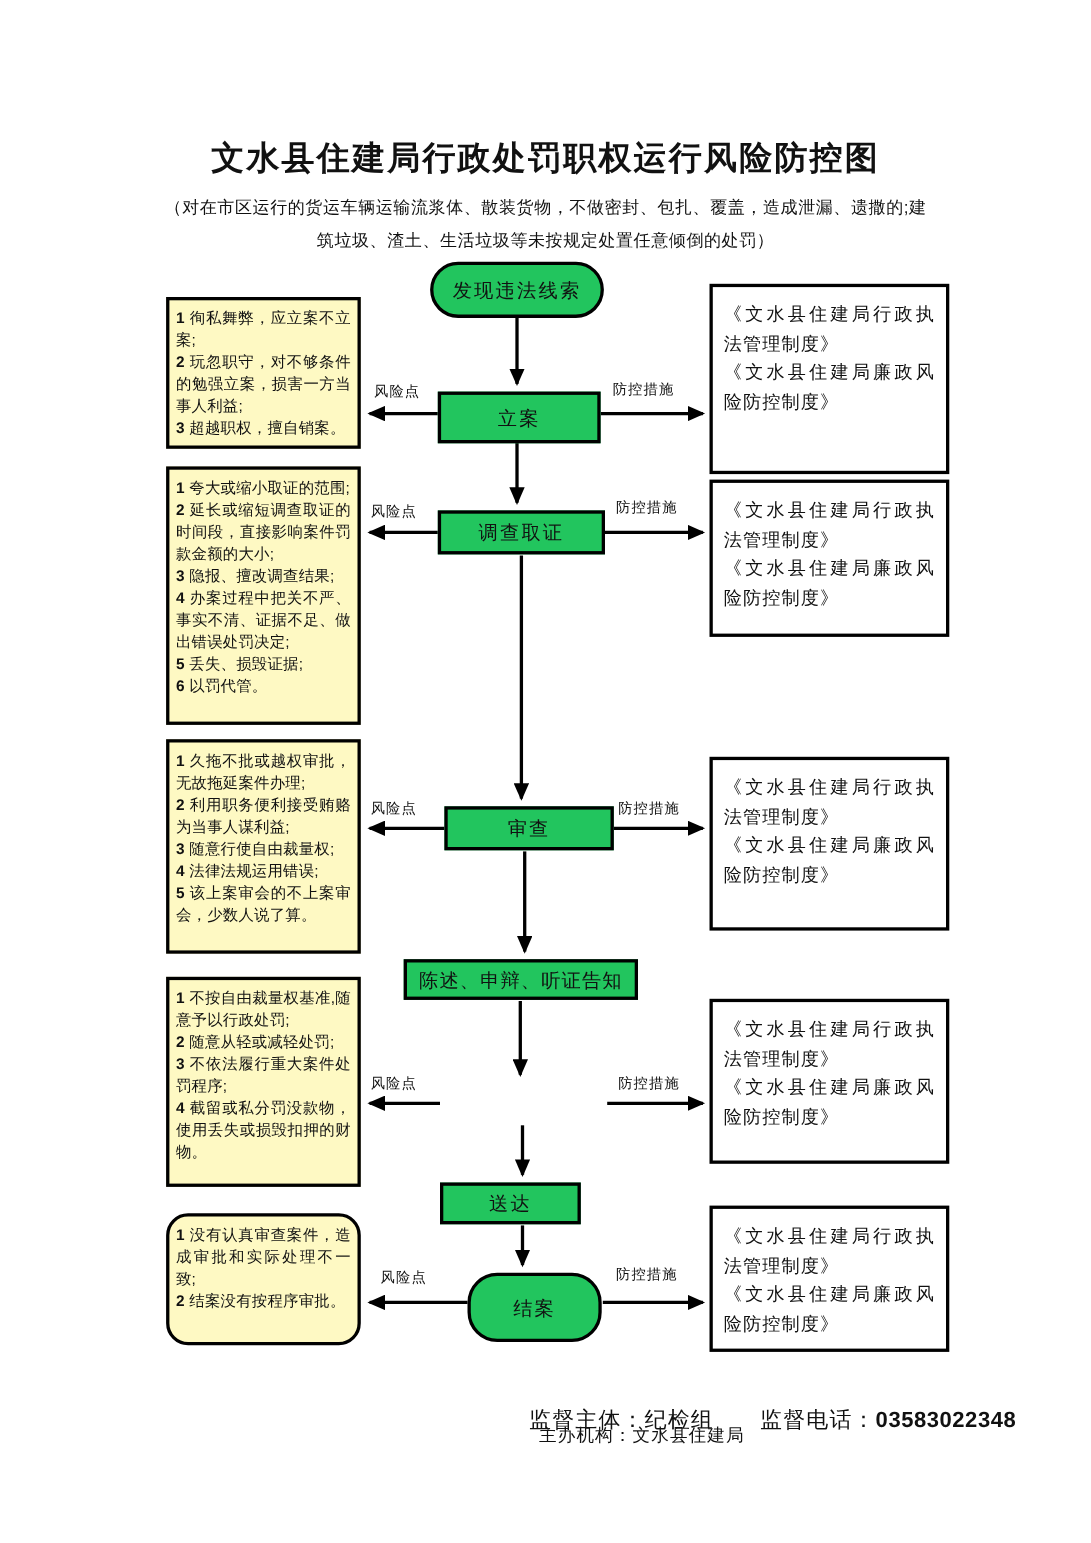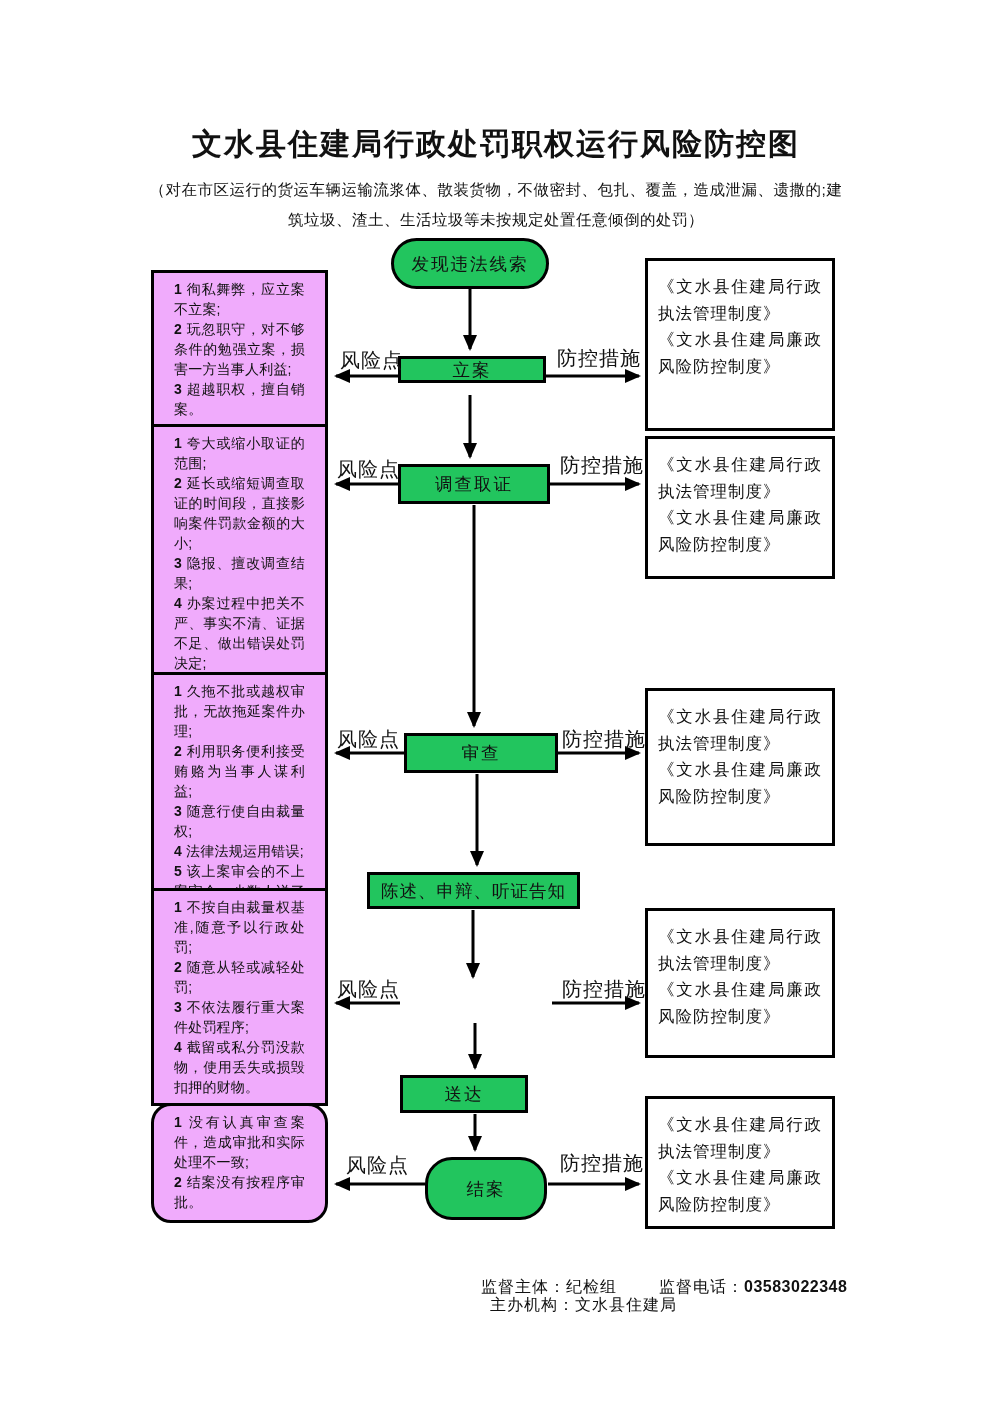--- a/index.html
+++ b/index.html
@@ -17,35 +17,35 @@
     left:146px;top:175px;width:700px;text-align:center;
     font-size:15.5px;line-height:1.95;letter-spacing:0.5px;
   }
   .node{
     border:3px solid #000;background:#22c55e;display:flex;
     align-items:center;justify-content:center;text-align:center;
     font-size:17.5px;letter-spacing:2px;box-sizing:border-box;
   }
   .oval{border-radius:27px;}
   .risk{
-    left:151px;width:177px;border:3px solid #000;background:#f0abfc;
-    box-sizing:border-box;padding:6px 20px;font-size:14px;line-height:1.43;
+    left:151px;width:177px;border:3px solid #000;background:#fef9c3;
+    box-sizing:border-box;padding:6px 6px;font-size:14px;line-height:1.43;
     text-align:justify;letter-spacing:0.2px;
   }
   .ctrl{
-    left:645px;width:190px;border:3px solid #000;background:#fff;
+    left:645px;width:218px;border:3px solid #000;background:#fff;
     box-sizing:border-box;padding:12px 10px 6px 10px;font-size:16.5px;
     line-height:1.62;text-align:justify;letter-spacing:1px;
   }
   .risk .item b{font-weight:bold;}
-  .edge-label{font-size:20px;letter-spacing:1px;white-space:nowrap;}
+  .edge-label{font-size:13px;letter-spacing:1px;white-space:nowrap;}
   #arrows{left:0;top:0;width:992px;height:1403px;pointer-events:none;}
   #arrows line{stroke:#000;stroke-width:3;}
   #footer-line1{left:490px;top:1247px;font-size:16px;letter-spacing:1px;margin-top:48px;}
-  #footer-line2{left:481px;top:1277px;font-size:16px;letter-spacing:1px;text-align:center;}
+  #footer-line2{left:481px;top:1277px;font-size:20px;letter-spacing:1px;text-align:center;}
   #footer-line2 .gap{display:inline-block;width:42px;}
   #footer-line2 .phone{font-weight:bold;letter-spacing:0.5px;}
 </style>
 </head>
 <body>
 
 <div id="page">
 
   <div id="title" class="abs">文水县住建局行政处罚职权运行风险防控图</div>
   <div id="subtitle" class="abs">（对在市区运行的货运车辆运输流浆体、散装货物，不做密封、包扎、覆盖，造成泄漏、遗撒的;建筑垃圾、渣土、生活垃圾等未按规定处置任意倾倒的处罚）</div>
@@ -70,21 +70,21 @@
     <line x1="550" y1="484" x2="639" y2="484" marker-end="url(#ah)"></line>
     <line x1="404" y1="753" x2="336" y2="753" marker-end="url(#ah)"></line>
     <line x1="558" y1="753" x2="639" y2="753" marker-end="url(#ah)"></line>
     <line x1="400" y1="1003" x2="336" y2="1003" marker-end="url(#ah)"></line>
     <line x1="552" y1="1003" x2="639" y2="1003" marker-end="url(#ah)"></line>
     <line x1="425" y1="1184" x2="336" y2="1184" marker-end="url(#ah)"></line>
     <line x1="548" y1="1184" x2="639" y2="1184" marker-end="url(#ah)"></line>
   </svg>
 
   <div class="abs node oval" style="left:391px;top:238px;width:158px;height:51px;">发现违法线索</div>
-  <div class="abs node" style="left:398px;top:356px;width:148px;height:27px;">立案</div>
+  <div class="abs node" style="left:398px;top:356px;width:148px;height:47px;">立案</div>
   <div class="abs node" style="left:398px;top:464px;width:152px;height:40px;">调查取证</div>
   <div class="abs node" style="left:404px;top:733px;width:154px;height:40px;">审查</div>
   <div class="abs node" style="left:367px;top:872px;width:213px;height:37px;letter-spacing:1px;">陈述、申辩、听证告知</div>
   <div class="abs node" style="left:400px;top:1075px;width:128px;height:38px;">送达</div>
   <div class="abs node oval" style="left:425px;top:1157px;width:122px;height:63px;">结案</div>
 
   <div class="abs risk" style="top:270px;min-height:126px;">
       <div class="item"><b>1</b> 徇私舞弊，应立案不立案;</div>
       <div class="item"><b>2</b> 玩忽职守，对不够条件的勉强立案，损害一方当事人利益;</div>
       <div class="item"><b>3</b> 超越职权，擅自销案。</div>

